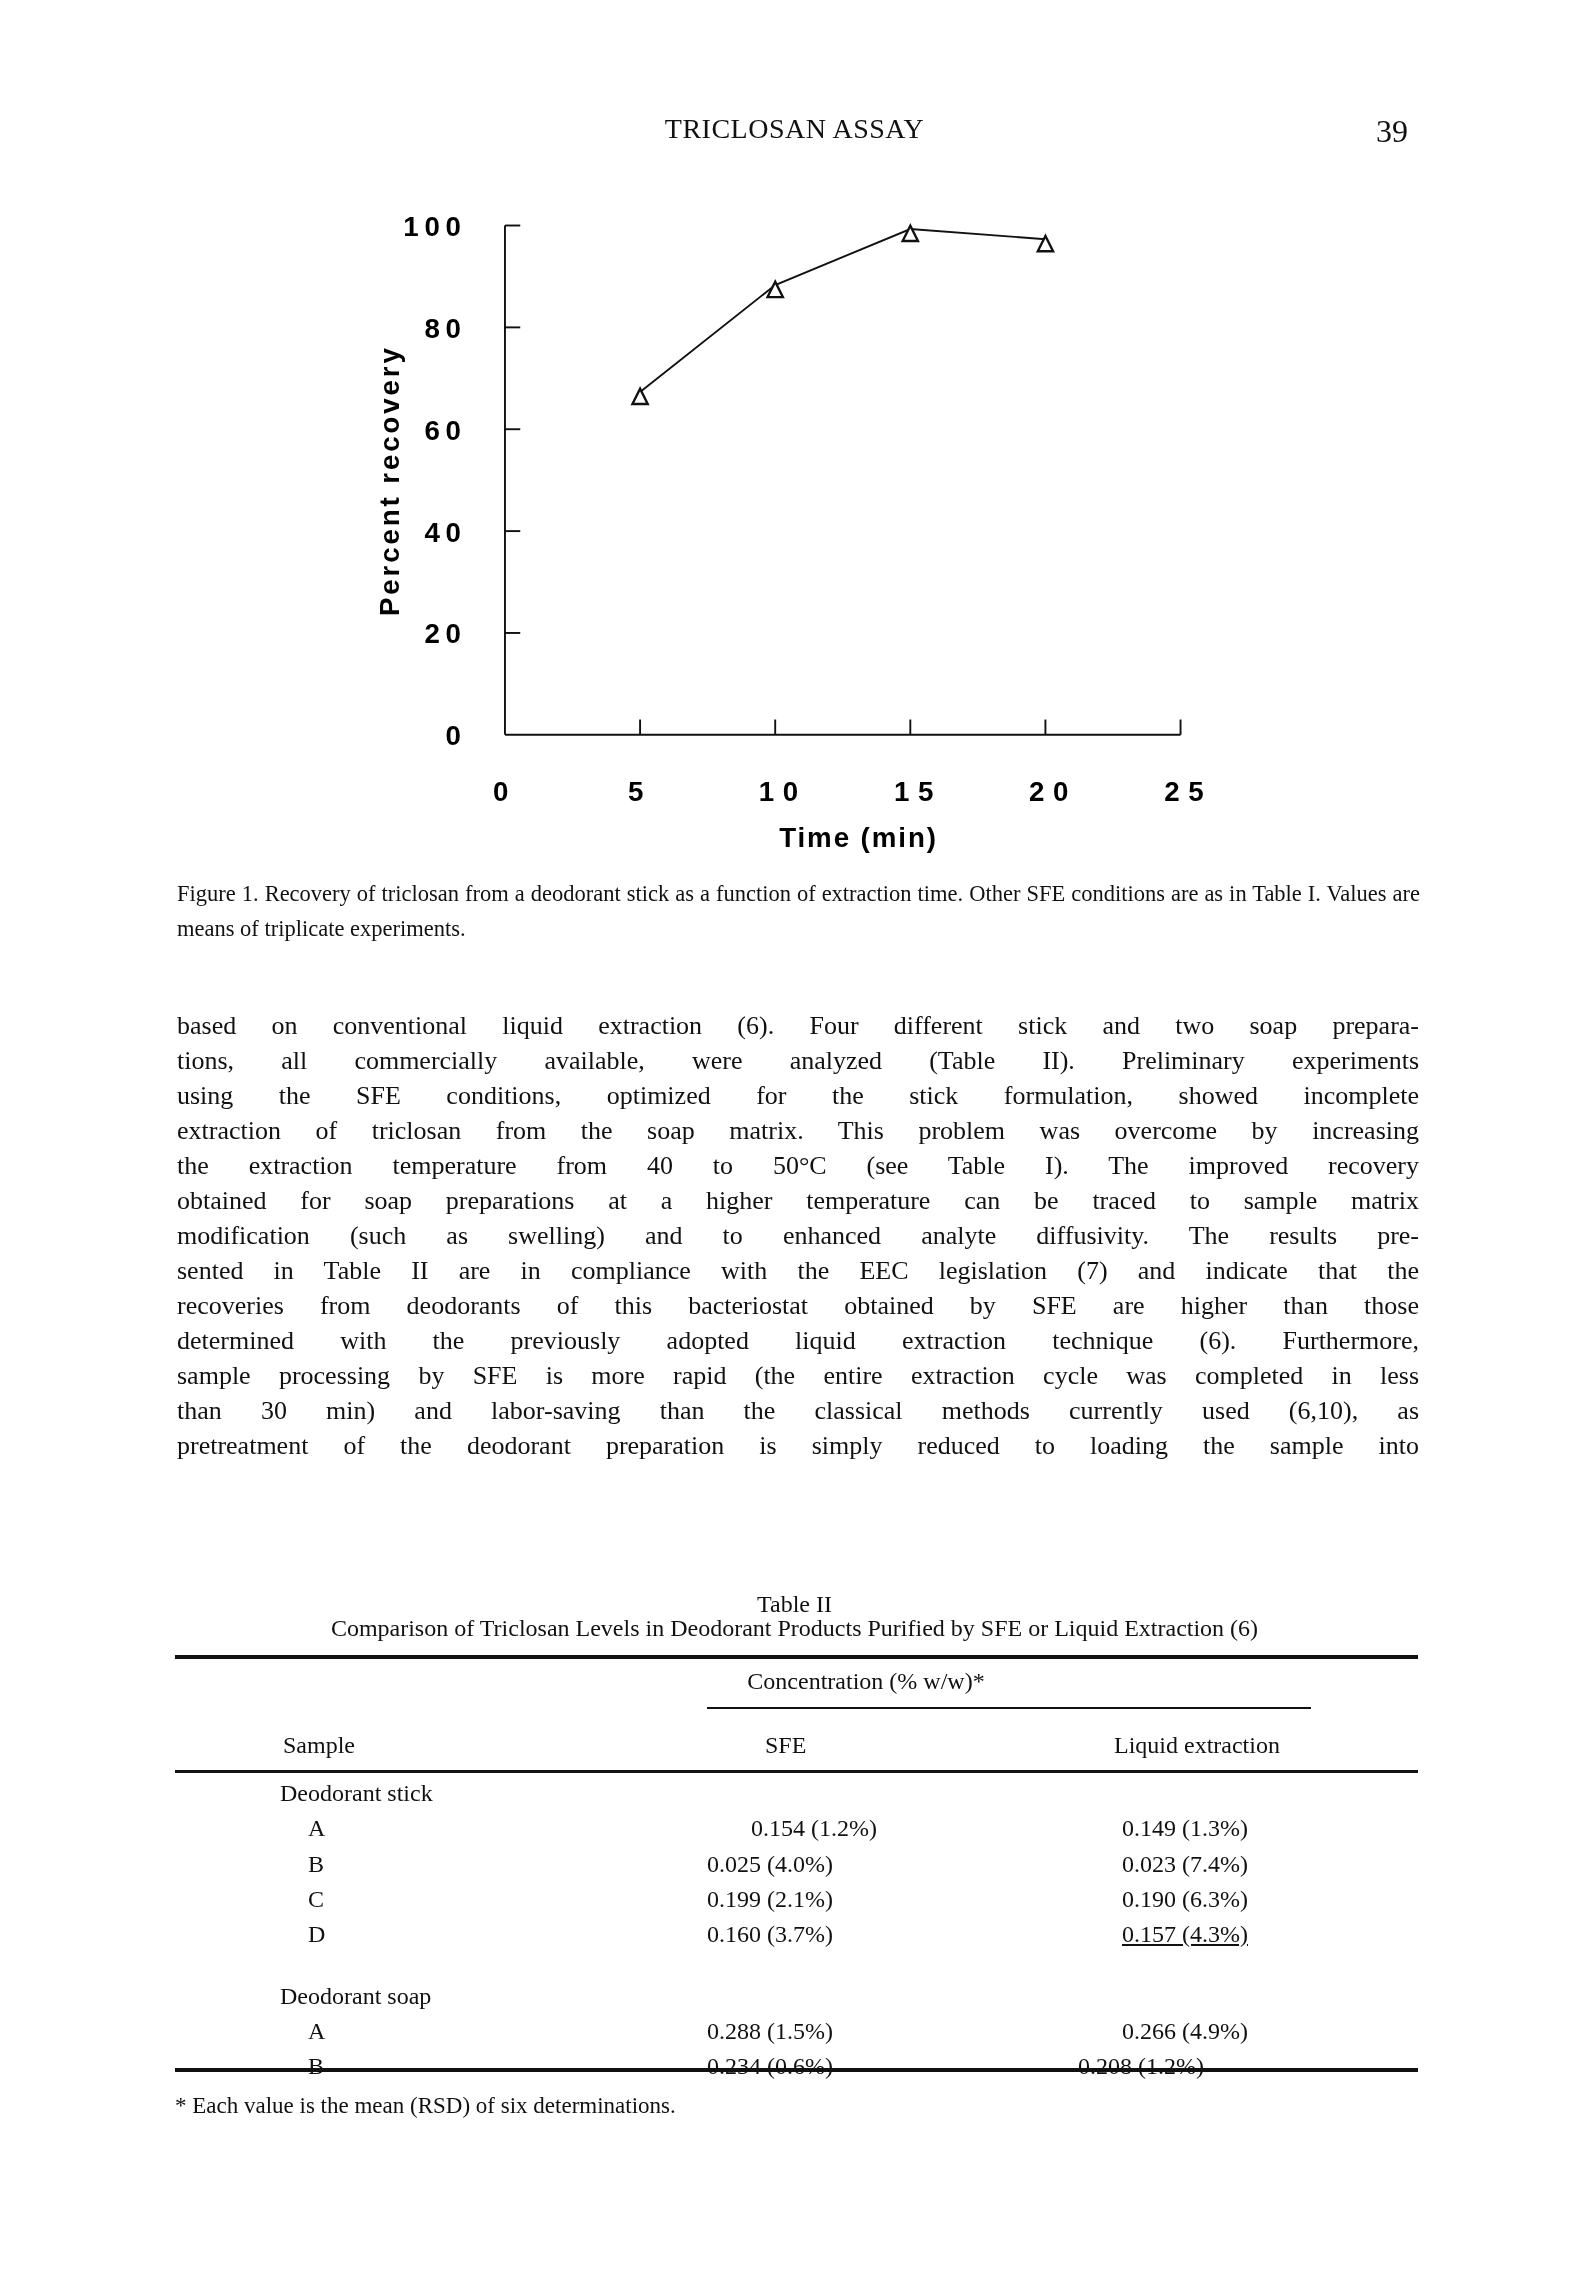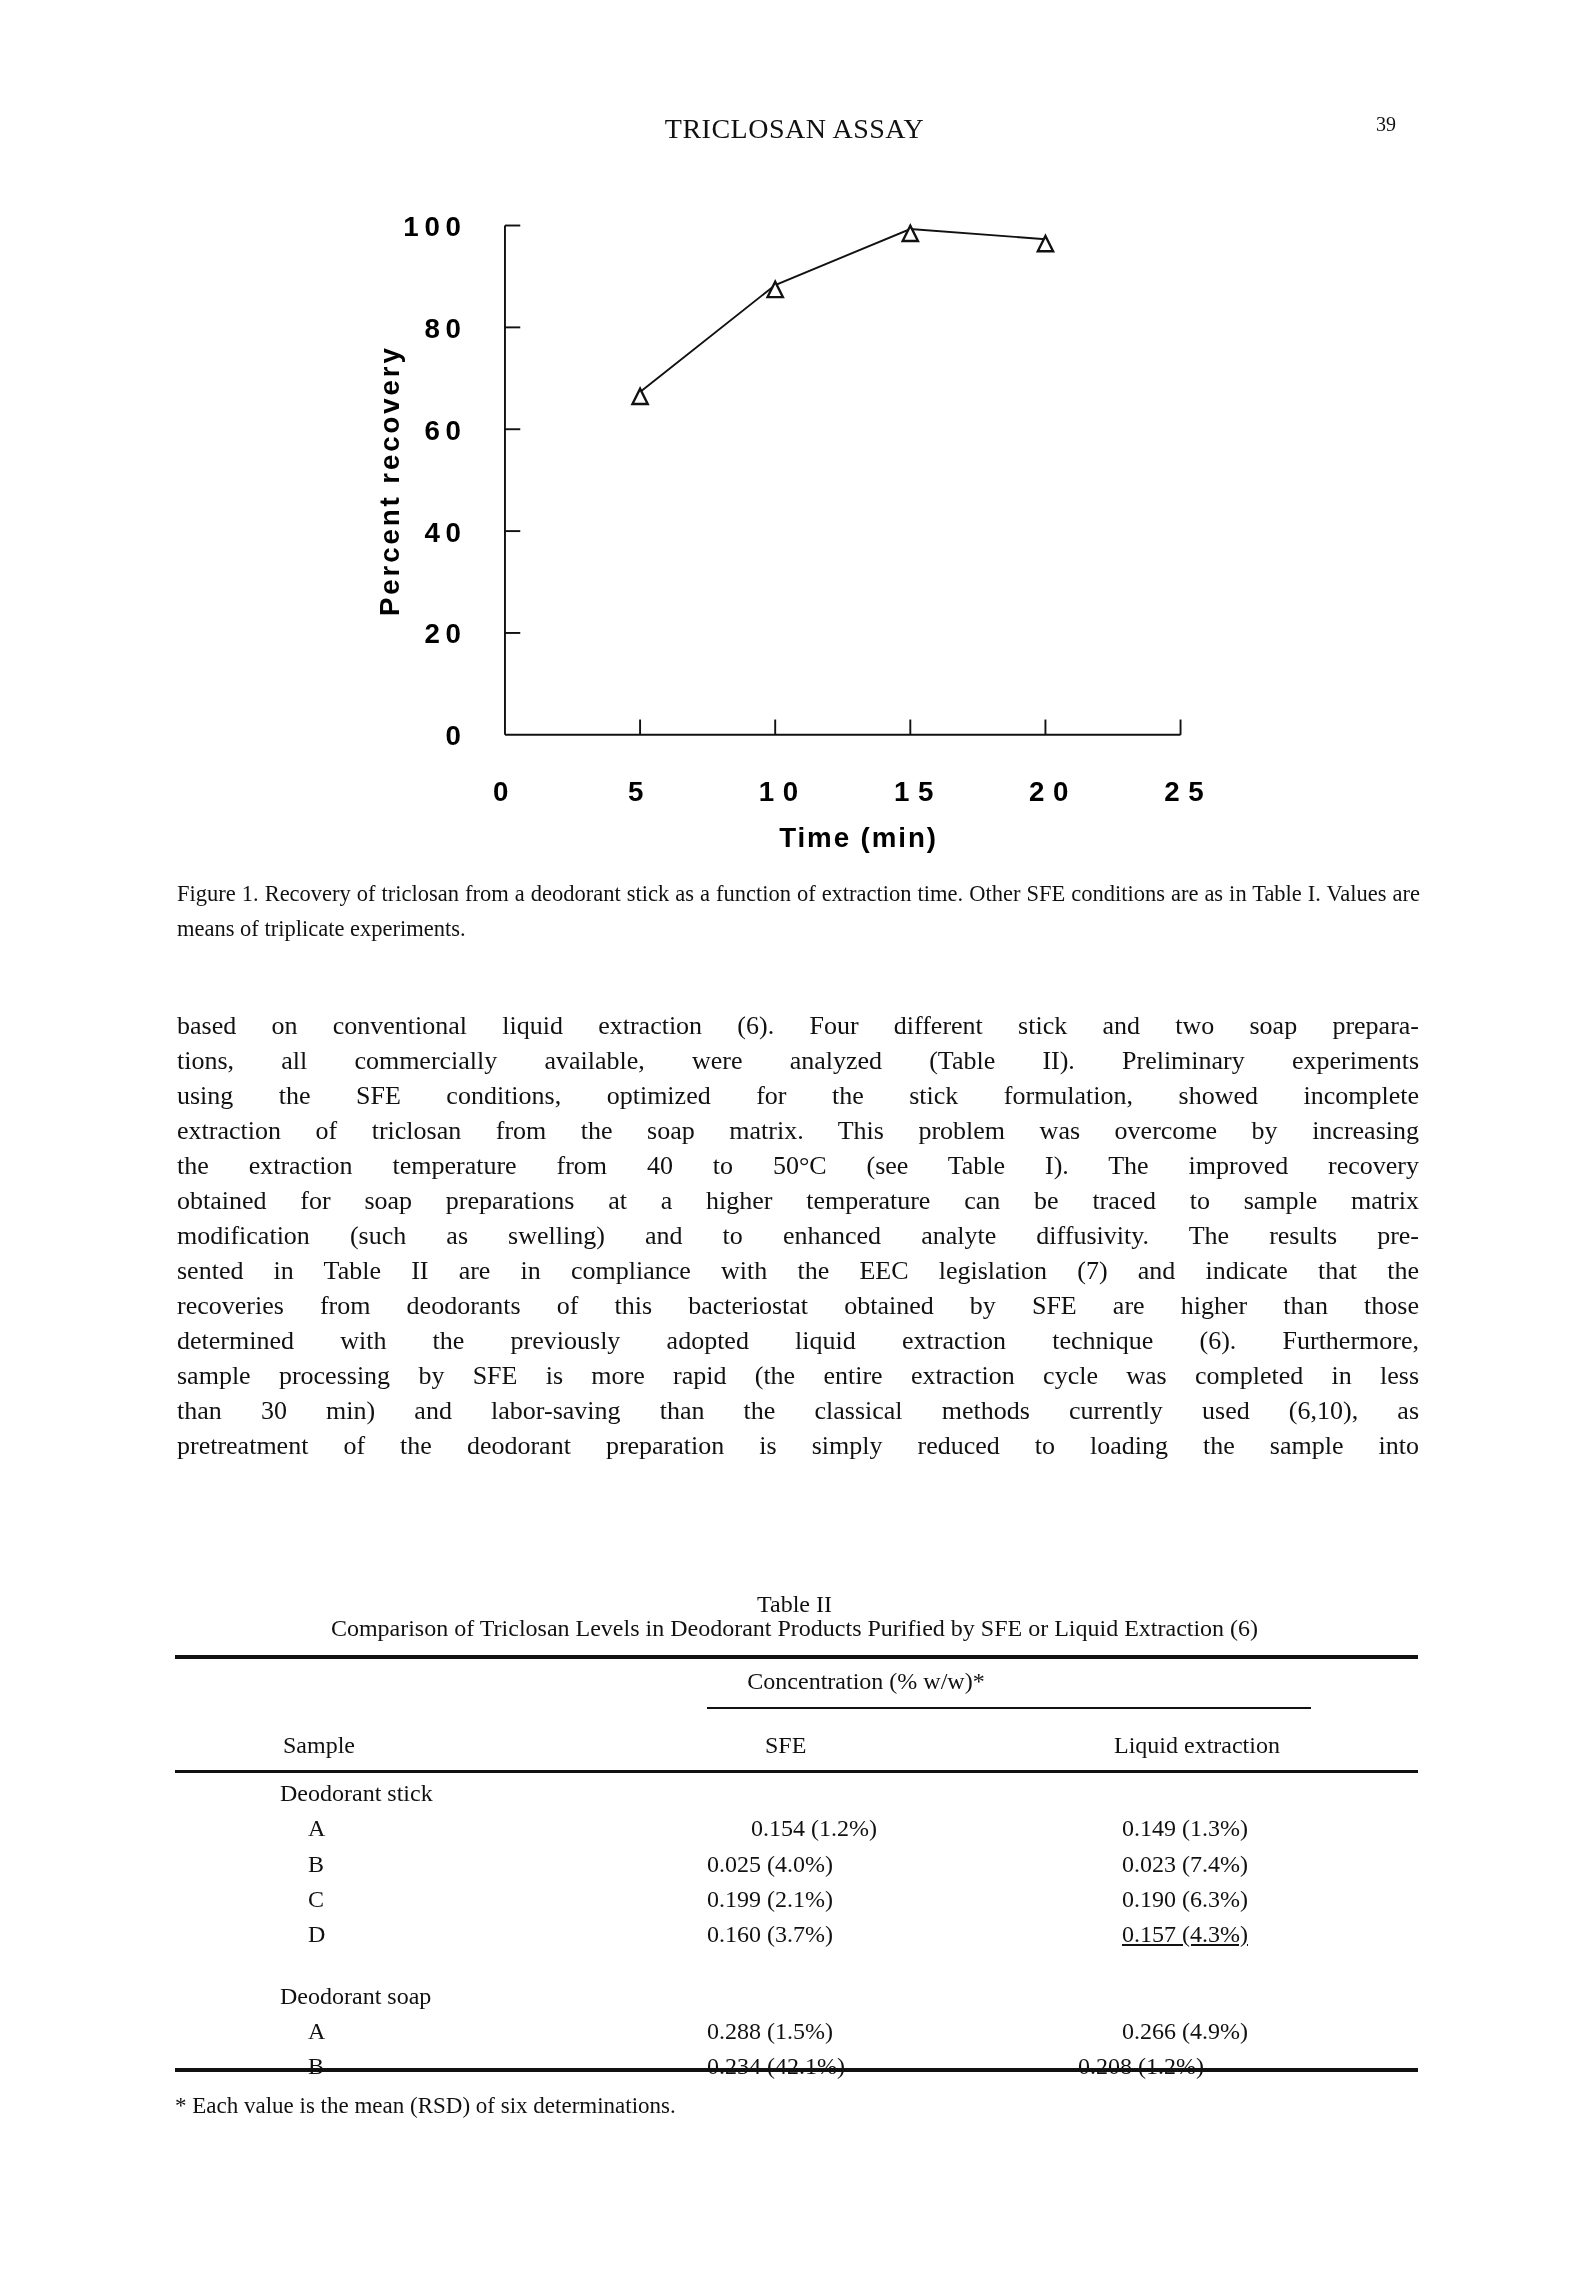--- a/index.html
+++ b/index.html
@@ -1,21 +1,21 @@
 <!DOCTYPE html>
 <html><head>
 <meta charset="utf-8">
 <style>
   html, body { margin: 0; padding: 0; background: #ffffff; }
   body { width: 1589px; height: 2295px; position: relative; overflow: hidden; color: #111; }
   .serif { font-family: "Liberation Serif", "DejaVu Serif", serif; }
   .sans { font-family: "Liberation Sans", "DejaVu Sans", sans-serif; }
   .abs { position: absolute; }
   #running-head { left: 0; width: 1589px; top: 113px; text-align: center; font-size: 28px; letter-spacing: 0.5px; }
-  #page-num { left: 1376px; top: 113px; font-size: 20px; }
+  #page-num { left: 1376px; top: 113px; font-size: 32px; }
   #chart { left: 0; top: 0; }
   #caption { left: 177px; top: 876px; width: 1243px; font-size: 22.5px; line-height: 35px; text-align: justify; }
   #body-text { left: 177px; top: 1008px; width: 1242px; font-size: 26px; line-height: 35px; text-align: justify; text-align-last: justify; }
   #body-text p { margin: 0; }
   #table-title { left: 0; width: 1589px; top: 1575px; text-align: center; font-size: 24px; margin-top: 16px; }
   #table-subtitle { left: 0; width: 1589px; top: 1615px; text-align: center; font-size: 24px; }
   .rule { position: absolute; background: #111; }
   .cell { position: absolute; font-size: 24px; white-space: nowrap; }
   #footnote { left: 175px; top: 2093px; font-size: 23px; }
 </style>
@@ -109,18 +109,18 @@
     <div class="cell serif" style="left: 707px; top: 1886px;">0.199 (2.1%)</div>
     <div class="cell serif" style="left: 1122px; top: 1886px;">0.190 (6.3%)</div>
     <div class="cell serif" style="left: 308px; top: 1921px;">D</div>
     <div class="cell serif" style="left: 707px; top: 1921px;">0.160 (3.7%)</div>
     <div class="cell serif" style="left: 1122px; top: 1921px; text-decoration: underline;">0.157 (4.3%)</div>
     <div class="cell serif" style="left: 280px; top: 1983px;">Deodorant soap</div>
     <div class="cell serif" style="left: 308px; top: 2018px;">A</div>
     <div class="cell serif" style="left: 707px; top: 2018px;">0.288 (1.5%)</div>
     <div class="cell serif" style="left: 1122px; top: 2018px;">0.266 (4.9%)</div>
     <div class="cell serif" style="left: 308px; top: 2053px;">B</div>
-    <div class="cell serif" style="left: 707px; top: 2053px;">0.234 (42.1%)</div>
+    <div class="cell serif" style="left: 707px; top: 2053px;">0.234 (0.6%)</div>
     <div class="cell serif" style="left: 1078px; top: 2053px;">0.208 (1.2%)</div>
   </div>
 <div class="rule" style="left:175px; top:2068px; width:1243px; height:3.8px;"></div>
 <div id="footnote" class="abs serif">* Each value is the mean (RSD) of six determinations.</div>
 
 
 </body></html>

